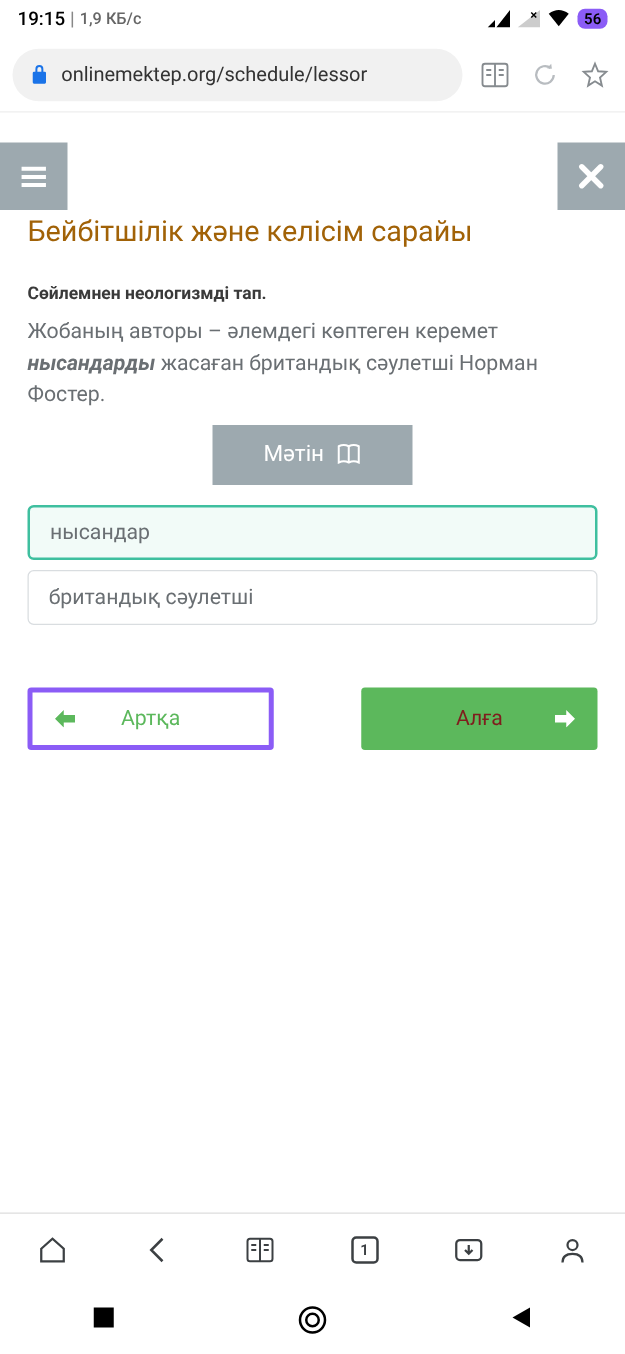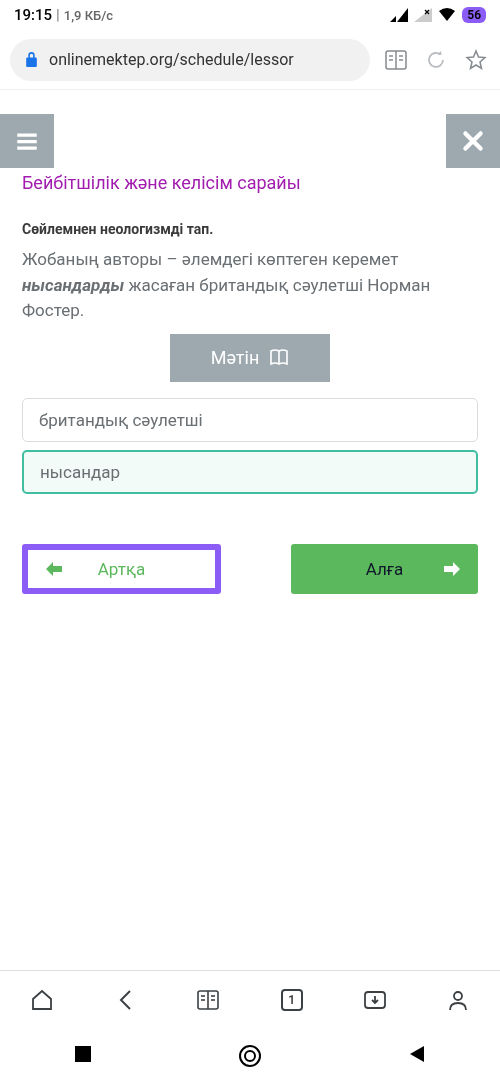--- a/index.html
+++ b/index.html
@@ -17,36 +17,36 @@
   .url-pill .lock { color: #1a73e8; }
   .browser-icon { width: 28px; height: 28px; display: flex; align-items: center; justify-content: center; color: #5f6368; }
 
   
   .app-toolbar { height: 54px; display: flex; align-items: center; justify-content: space-between; margin-top: 24px; }
   .tb-btn { width: 54px; height: 54px; background: #9da9af; display: flex; align-items: center; justify-content: center; color: #fff; }
   .tb-btn svg { width: 26px; height: 26px; }
 
   
   .content { padding: 0 22px; }
-  .topic-title { font-size: 18px; font-weight: 400; color: #a21caf; margin-top: 4px; margin-bottom: 28px; }
+  .topic-title { font-size: 23px; font-weight: 400; color: #a16207; margin-top: 4px; margin-bottom: 28px; }
   .task-title { font-size: 14px; font-weight: 700; color: #3a3a3a; margin-bottom: 10px; }
   .task-text { font-size: 17px; color: #6a6f73; line-height: 1.5; margin-bottom: 10px; }
   .task-text .bold-word { font-weight: 700; font-style: italic; }
 
   .matin-btn { display: flex; align-items: center; justify-content: center; gap: 10px; background: #9da9af; color: #fff; font-size: 18px; width: 160px; height: 48px; margin: 0 auto 16px; border: none; cursor: pointer; }
 
   .options { display: flex; flex-direction: column; gap: 8px; }
   .option { width: 100%; height: 44px; border: 1px solid #d9dde0; border-radius: 5px; display: flex; align-items: center; padding: 0 16px; font-size: 17px; color: #6a6f73; background: #fff; cursor: pointer; }
   .option.selected { border: 2px solid #3fbf9f; background: #f2fbf8; }
 
   .nav-row { display: flex; gap: 70px; margin: 50px 22px 0; }
   .nav-btn { flex: 1; height: 50px; display: flex; align-items: center; justify-content: center; gap: 10px; font-size: 17px; border-radius: 3px; cursor: pointer; position: relative; }
-  .nav-back { border: 6px solid #8b5cf6; color: #5cb85c; background: #fff; }
+  .nav-back { border: 4px solid #8b5cf6; color: #5cb85c; background: #fff; }
   .nav-back .arrow { position: absolute; left: 18px; }
-  .nav-forward { background: #5cb85c; color: #0f172a; border: none; }
+  .nav-forward { background: #5cb85c; color: #7f1d1d; border: none; }
   .nav-forward .arrow { position: absolute; right: 18px; }
 
   
   .bottom-tab-bar { position: absolute; bottom: 55px; left: 0; right: 0; height: 58px; border-top: 1px solid #ddd; display: flex; align-items: center; justify-content: space-around; background: #fff; }
   .btb-icon { width: 40px; height: 40px; display: flex; align-items: center; justify-content: center; color: #3c4043; }
   .tab-count-box { width: 22px; height: 22px; border: 2px solid #3c4043; border-radius: 4px; display: flex; align-items: center; justify-content: center; font-size: 12px; font-weight: 600; }
 
   
   .sys-nav { position: absolute; bottom: 0; left: 0; right: 0; height: 55px; display: flex; align-items: center; justify-content: space-around; background: #fff; }
   .sys-nav svg { width: 22px; height: 22px; fill: #000; }
@@ -129,25 +129,25 @@
 
   <button class="matin-btn">
     <span>Мәтін</span>
     <svg width="20" height="18" viewBox="0 0 20 18" fill="none" stroke="#fff" stroke-width="1.6">
         <path d="M2 2 Q6 0 10 2 Q14 0 18 2 V15 Q14 13 10 15 Q6 13 2 15 Z"></path>
         <line x1="10" y1="2" x2="10" y2="15"></line>
       </svg>
   </button>
 
   <div class="options">
+    <div class="option selected">
+        <span>нысандар</span>
+      </div>
     <div class="option">
         <span>британдық сәулетші</span>
-      </div>
-    <div class="option selected">
-        <span>нысандар</span>
       </div>
   </div>
 </div>
 
 <div class="nav-row">
   <button class="nav-btn nav-back">
     <svg class="arrow" width="16" height="14" viewBox="0 0 16 14">
         <path fill="#5cb85c" d="M7 0 L0 7 L7 14 L7 10 L16 10 L16 4 L7 4 Z"></path>
       </svg>
     <span>Артқа</span>

